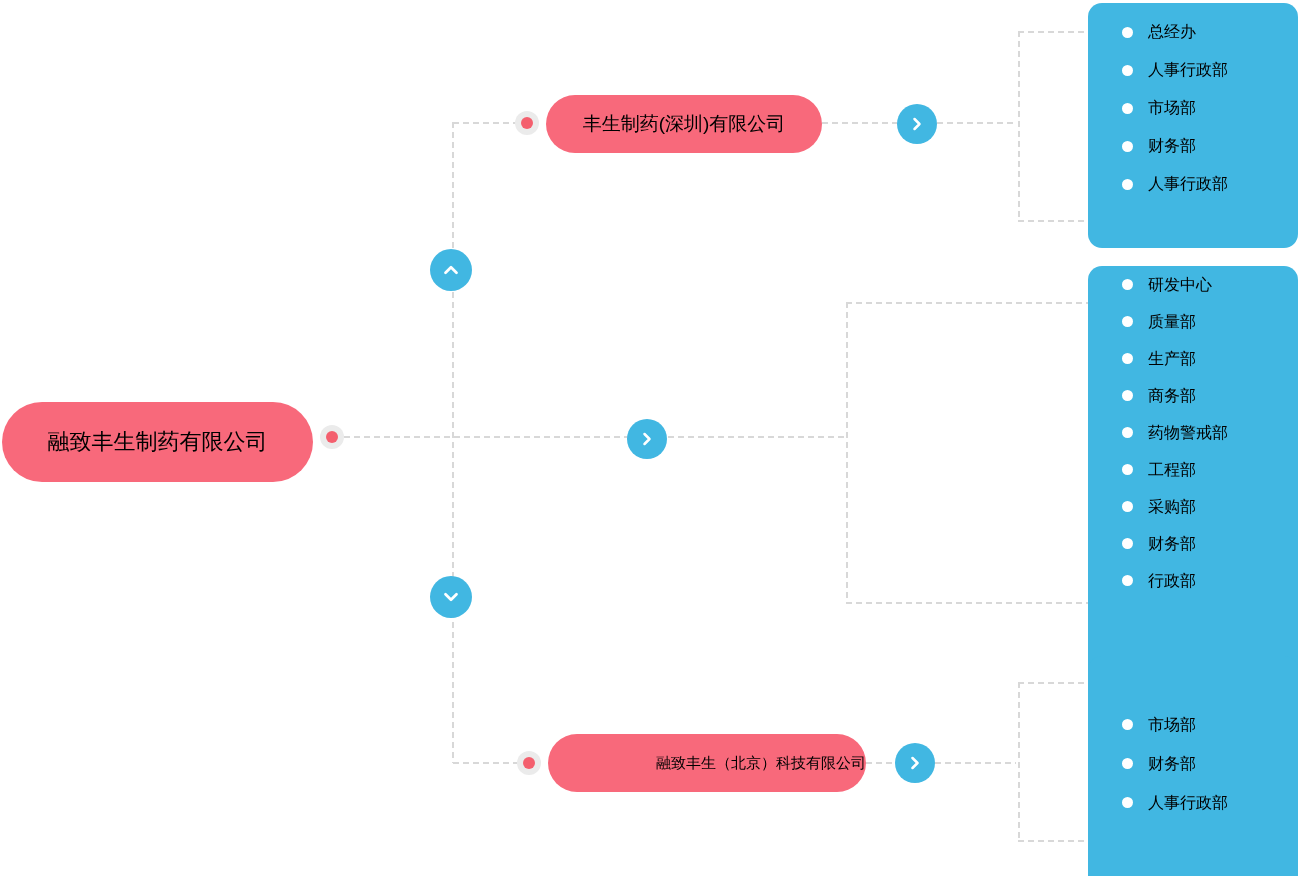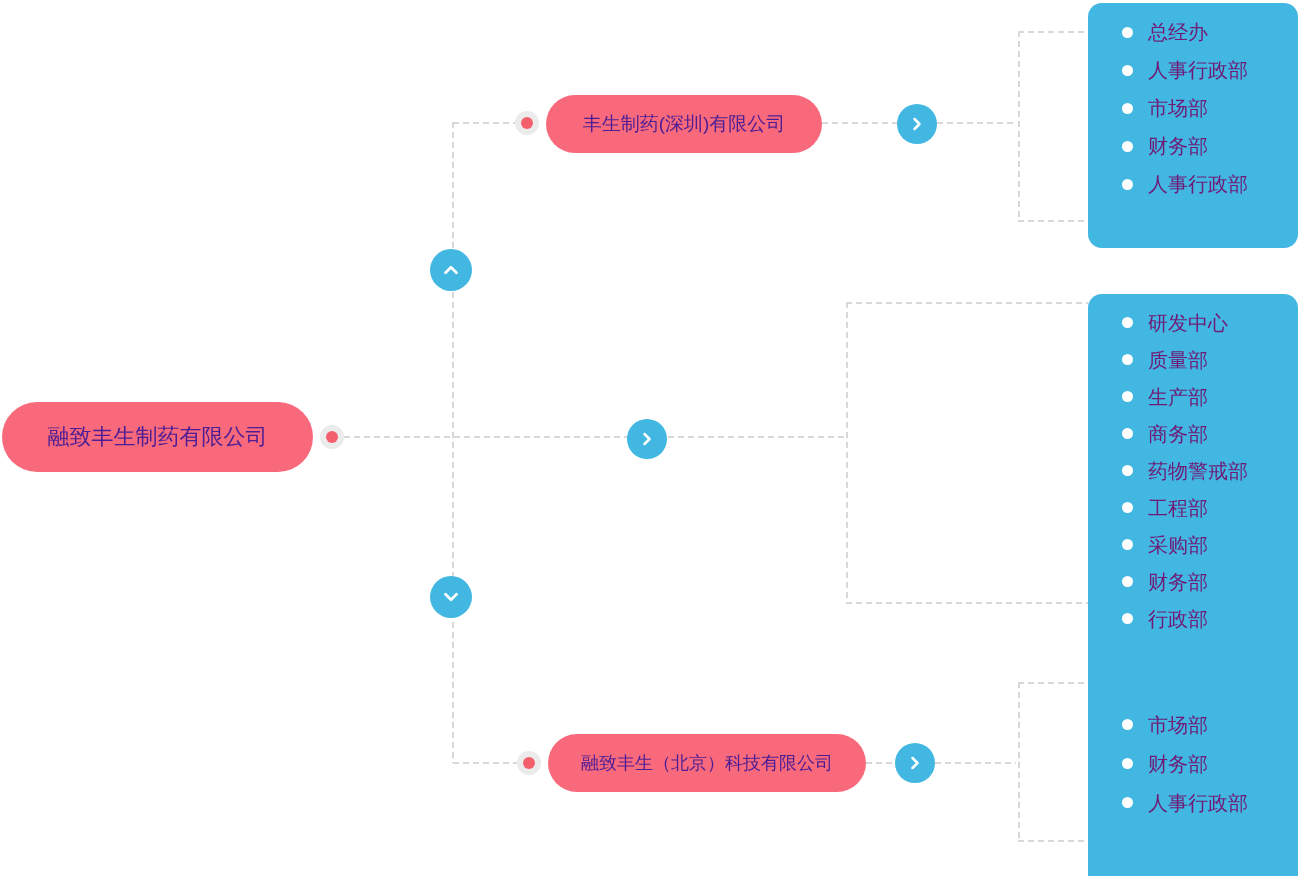--- a/index.html
+++ b/index.html
@@ -11,50 +11,50 @@
     font-family:"Liberation Sans","DejaVu Sans",sans-serif;
   }
   
   .hline{position:absolute;height:2px;
     background:repeating-linear-gradient(to right,var(--dash,#d8d8d8) 0 6px,transparent 6px 10px);}
   .vline{position:absolute;width:2px;
     background:repeating-linear-gradient(to bottom,var(--dash,#d8d8d8) 0 6px,transparent 6px 10px);}
 
   
   .pill{position:absolute;display:flex;align-items:center;justify-content:center;
-    background:var(--pink,#f8697b);color:#4c1d95;border-radius:40px;
+    background:var(--pink,#f8697b);color:#000000;border-radius:40px;
     white-space:nowrap;cursor:pointer;}
-  .pill-root{left:2px;top:402px;width:311px;height:70px;font-size:22px;}
+  .pill-root{left:2px;top:402px;width:311px;height:80px;font-size:22px;}
   .pill-top{left:546px;top:95px;width:276px;height:58px;font-size:19px;}
-  .pill-bottom{left:548px;top:734px;width:318px;height:58px;font-size:18px;}
+  .pill-bottom{left:548px;top:734px;width:318px;height:58px;font-size:15px;justify-content:flex-end;}
 
   
   .ring{position:absolute;width:24px;height:24px;border-radius:50%;
     background:var(--ring,#ebebeb);display:flex;align-items:center;justify-content:center;}
   .ring .dot{width:12px;height:12px;border-radius:50%;background:var(--pinkDot,#f45f6e);}
 
   
   .cbtn{position:absolute;border-radius:50%;background:var(--blue,#41b7e2);
     display:flex;align-items:center;justify-content:center;cursor:pointer;}
   .cbtn svg{display:block;}
   .sz42{width:42px;height:42px;}
   .sz40{width:40px;height:40px;}
 
   
   .panel{position:absolute;left:1088px;width:210px;background:var(--blue,#41b7e2);
     border-radius:14px;box-sizing:border-box;color:#fff;}
   .panel-top{top:3px;height:245px;padding-top:10px;}
-  .panel-mid{top:294px;height:427px;padding-top:10px;}
+  .panel-mid{top:266px;height:427px;}
   .panel-bottom{top:656px;height:240px;padding-top:49px;}
   .dept-row{display:flex;align-items:center;padding-left:34px;cursor:pointer;}
   .panel-top .dept-row{height:38px;}
   .panel-mid .dept-row{height:37px;}
   .panel-bottom .dept-row{height:39px;}
   .bullet{width:11px;height:11px;border-radius:50%;background:#fff;margin-right:15px;flex:none;}
-  .dept-label{font-size:20px;line-height:1;color:#701a75;}
+  .dept-label{font-size:16px;line-height:1;color:#000000;}
 </style>
 </head>
 <body>
 
 <div class="canvas">
 
   <div class="hline" style="left:344px;top:436px;width:284px;"></div>
   <div class="hline" style="left:668px;top:436px;width:178px;"></div>
   <div class="vline" style="left:452px;top:122px;height:641px;"></div>
   <div class="hline" style="left:453px;top:122px;width:63px;"></div>

